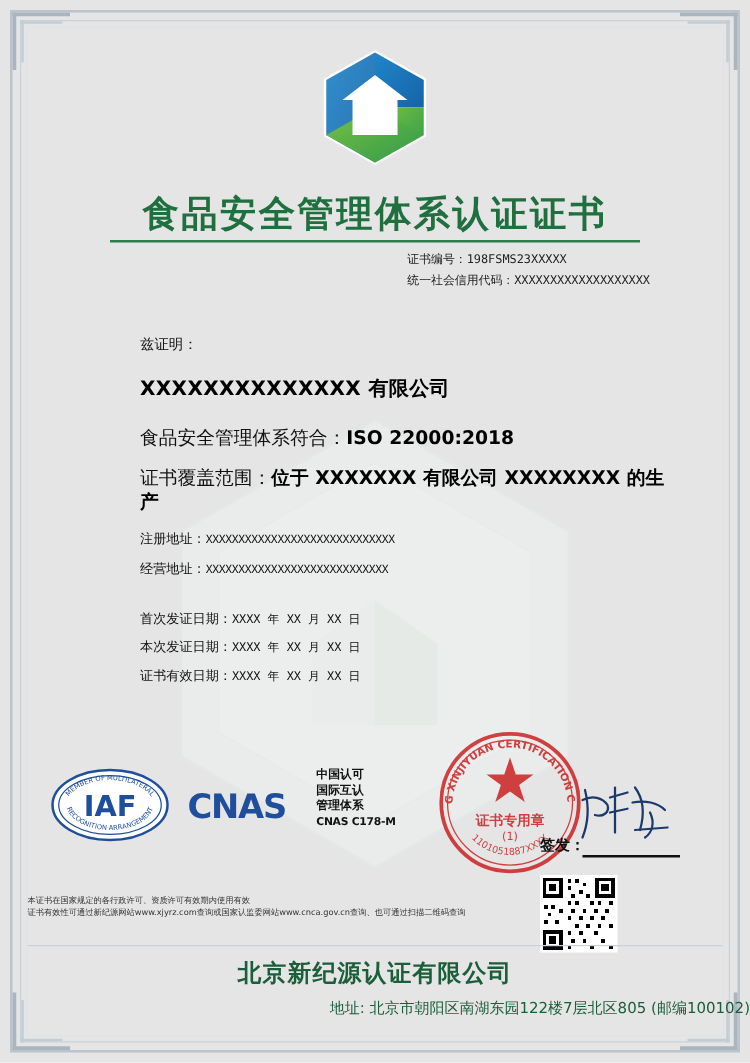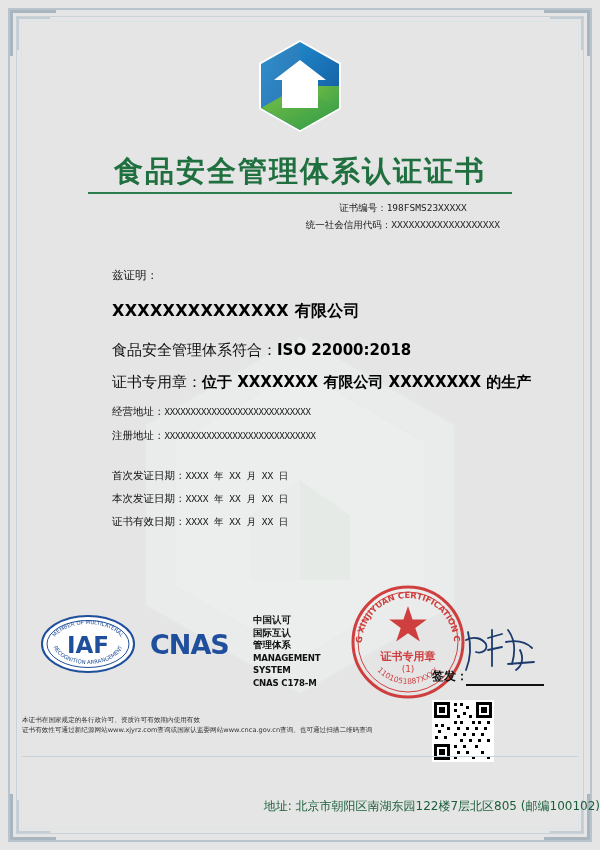--- a/index.html
+++ b/index.html
@@ -61,22 +61,22 @@
     font-size:29px;font-weight:bold;color:#1f6f3f;
     letter-spacing:2px;
   }
   .title-rule{
     position:absolute;left:88px;right:88px;top:192px;
     height:2px;background:#2e7d4f;
   }
 
   
   .cert-nums{
-    position:absolute;right:100px;top:199px;
-    text-align:center;font-size:9.5px;color:#222;line-height:17px;
+    position:absolute;right:80px;top:199px;
+    text-align:left;font-size:9.5px;color:#222;line-height:17px;
     font-family:"DejaVu Sans Mono","Liberation Mono",monospace;
   }
 
   
   .body-block{
     position:absolute;left:112px;top:268px;right:60px;
     font-size:11px;color:#111;
   }
   .hereby{font-size:11.5px;margin-bottom:18px;}
   .company{
@@ -211,28 +211,28 @@
 
   <div class="body-block">
     <div class="hereby">兹证明：</div>
     <div class="company">XXXXXXXXXXXXXX 有限公司</div>
 
     <div class="kv">
       <span class="k">食品安全管理体系符合：</span><span class="v">ISO 22000:2018</span>
     </div>
 
     <div class="kv">
-      <span class="k">证书专用章：</span><span class="v">位于 XXXXXXX 有限公司 XXXXXXXX 的生产</span>
-    </div>
-
+      <span class="k">证书覆盖范围：</span><span class="v">位于 XXXXXXX 有限公司 XXXXXXXX 的生产</span>
+    </div>
+
+    <div class="addr">
+      <span class="k">注册地址：</span><span class="v">XXXXXXXXXXXXXXXXXXXXXXXXXXXXX</span>
+    </div>
     <div class="addr">
       <span class="k">经营地址：</span><span class="v">XXXXXXXXXXXXXXXXXXXXXXXXXXXX</span>
-    </div>
-    <div class="addr">
-      <span class="k">注册地址：</span><span class="v">XXXXXXXXXXXXXXXXXXXXXXXXXXXXX</span>
     </div>
 
     <div class="dates">
       <div class="d">
         <span>首次发证日期：</span><span class="dv">XXXX 年 XX 月 XX 日</span>
       </div>
       <div class="d">
         <span>本次发证日期：</span><span class="dv">XXXX 年 XX 月 XX 日</span>
       </div>
       <div class="d">
@@ -261,21 +261,20 @@
     <div class="cnas">
       <svg width="96" height="44" viewBox="0 0 96 44">
         <text x="0" y="32" font-size="27" font-weight="bold" fill="#1f4e9c" font-family="DejaVu Sans, sans-serif" letter-spacing="-1">CNAS</text>
       </svg>
     </div>
 
     <div class="cnas-text">
       <div>中国认可</div>
       <div>国际互认</div>
       <div>管理体系</div>
-      <div class="en">MANAGEMENT SYSTEM</div>
       <div class="en">CNAS C178-M</div>
     </div>
   </div>
 
   <div class="seal">
     <svg width="120" height="120" viewBox="0 0 120 120">
       <g opacity=".85">
         <circle cx="60" cy="60" r="55" fill="none" stroke="#cc2222" stroke-width="3"></circle>
         <circle cx="60" cy="60" r="50" fill="none" stroke="#cc2222" stroke-width="1"></circle>
         <path id="sealtop" d="M14 62 A46 46 0 0 1 106 62" fill="none"></path>
@@ -366,15 +365,16 @@
       </g>
     </svg>
   </div>
 
   <div class="notes">
     <div>本证书在国家规定的各行政许可、资质许可有效期内使用有效</div>
     <div>证书有效性可通过新纪源网站www.xjyrz.com查询或国家认监委网站www.cnca.gov.cn查询、也可通过扫描二维码查询</div>
   </div>
   <div class="notes-rule"></div>
 
+  <div class="footer-org">北京新纪源认证有限公司</div>
   <div class="footer-addr">地址: 北京市朝阳区南湖东园122楼7层北区805 (邮编100102)</div>
 
 </div>
 
 </body></html>

